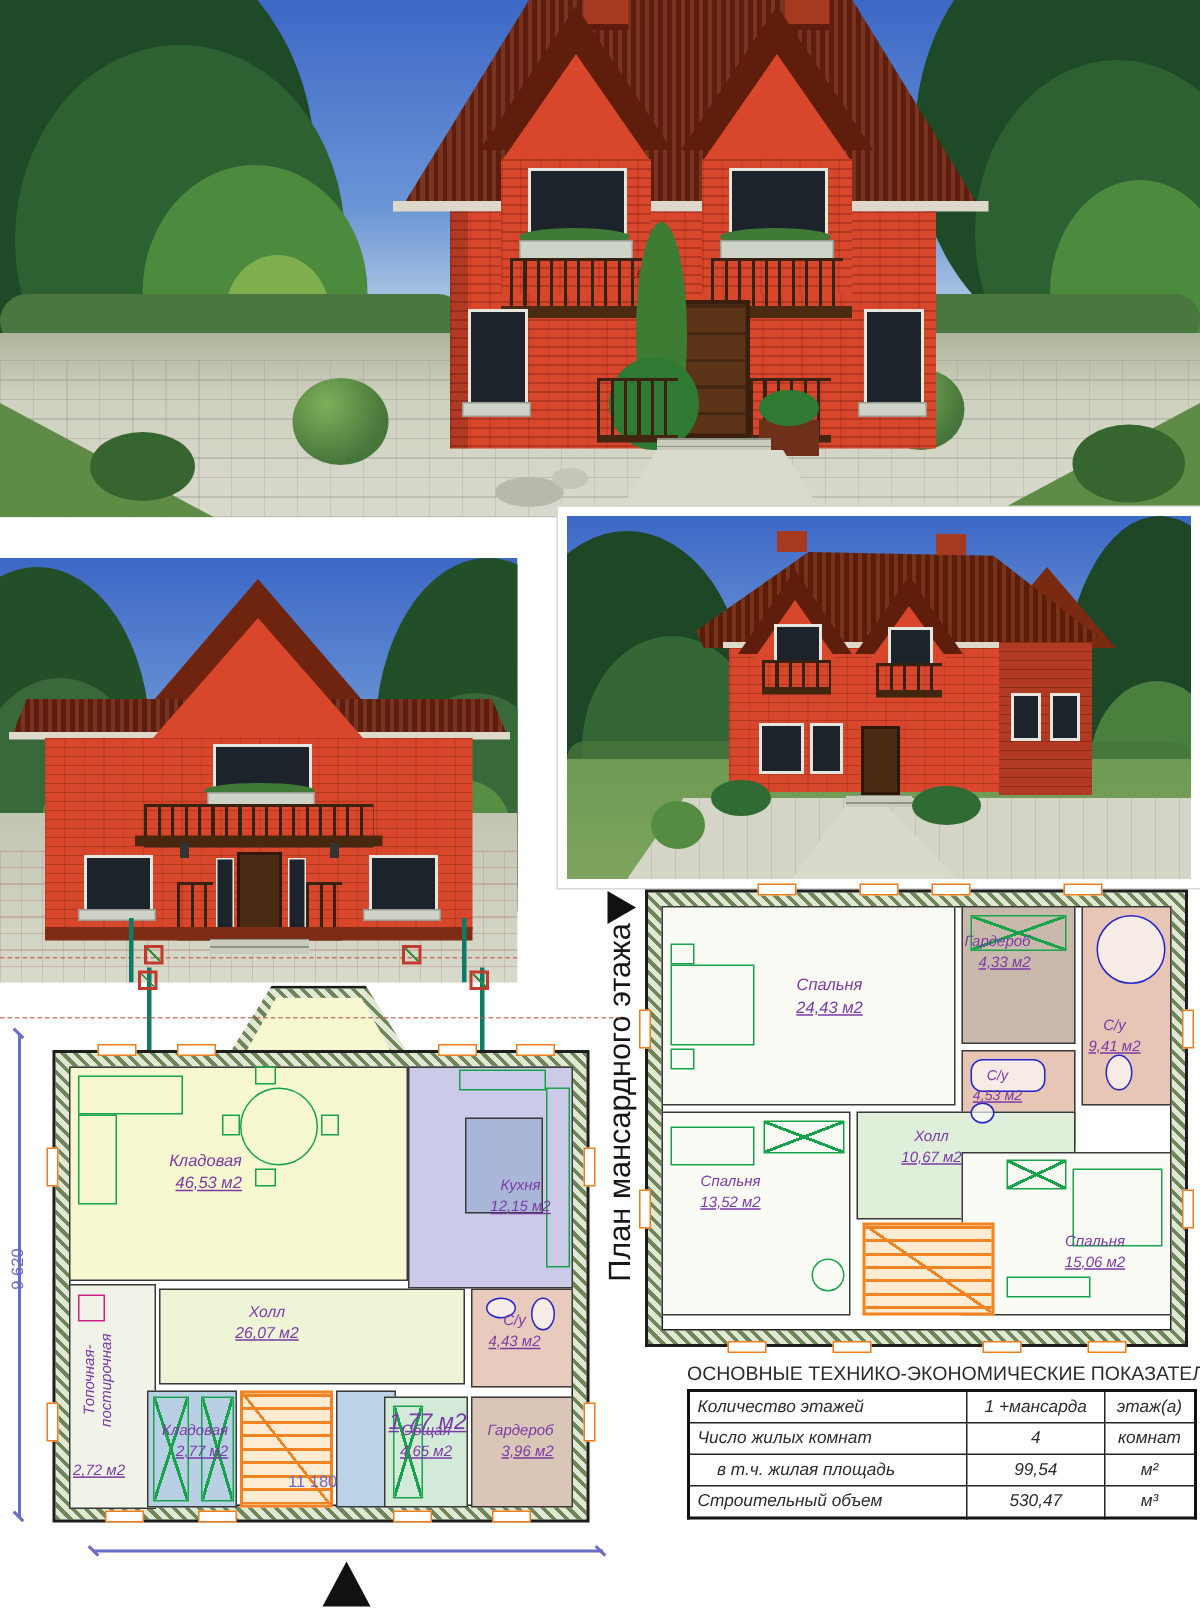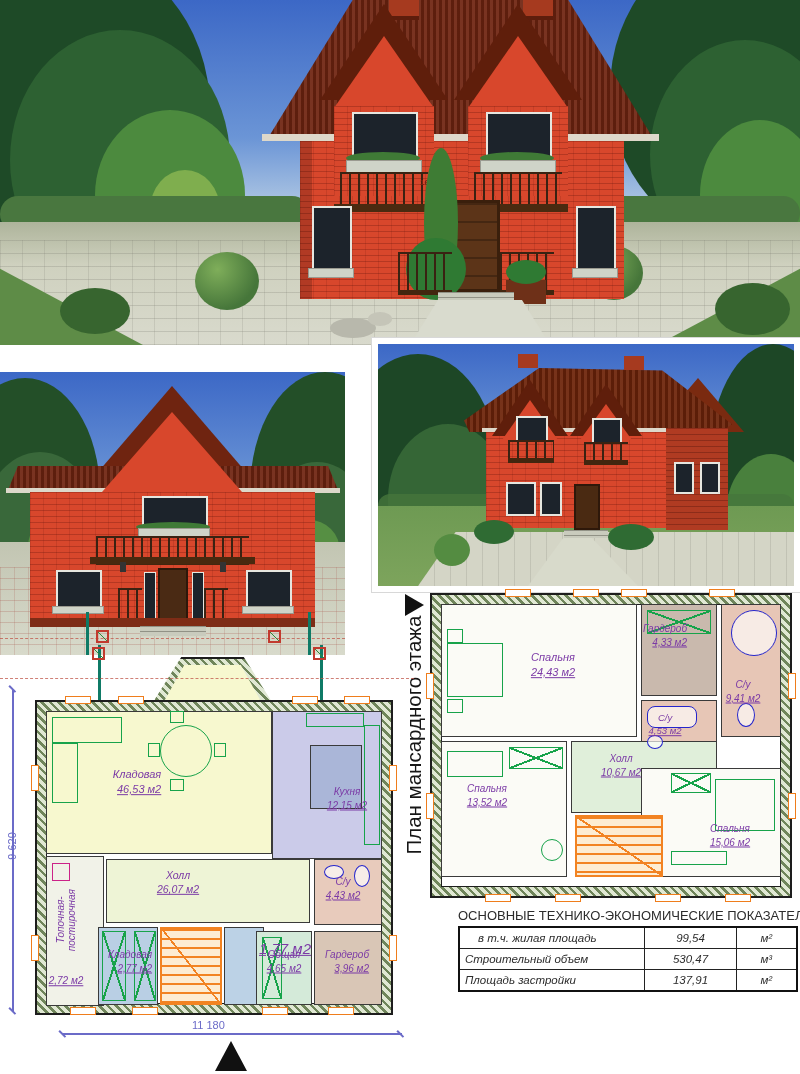--- a/index.html
+++ b/index.html
@@ -405,43 +405,48 @@
       </div>
     </div>
 
   <div id="label-attic">План мансардного этажа</div>
   <div id="tri-attic"></div>
   <div id="tri-first"></div>
 
   <div class="dimline" style="left:62px;top:1033px;width:340px;height:1.5px;"></div>
   <div class="tick" style="left:58px;top:1033px;"></div>
   <div class="tick" style="left:396px;top:1033px;"></div>
-  <div class="dimlabel" style="left:192px;top:1019px;">11 180</div>
+  <div class="dimlabel" style="left:192px;top:982px;">11 180</div>
   <div class="dimline" style="left:12px;top:690px;width:1.5px;height:322px;"></div>
   <div class="tick" style="left:8px;top:688px;"></div>
   <div class="tick" style="left:8px;top:1010px;"></div>
   <div class="dimlabel" style="left:-12px;top:840px;width:48px;text-align:center;transform:rotate(-90deg);">9 620</div>
   <div class="axis" style="left:0;top:678px;width:414px;"></div>
 
   <div id="spec">
     <div class="t-title">ОСНОВНЫЕ ТЕХНИКО-ЭКОНОМИЧЕСКИЕ ПОКАЗАТЕЛИ</div>
     <table id="spec-table">
         <tbody>
+          <tr>
+            <td class="c1">Количество этажей</td>
+            <td class="c2">1 +мансарда</td>
+            <td class="c3">этаж(а)</td>
+          </tr>
+          <tr>
+            <td class="c1">Число жилых комнат</td>
+            <td class="c2">4</td>
+            <td class="c3">комнат</td>
+          </tr>
           <tr>
             <td class="c1 indent">в т.ч. жилая площадь</td>
             <td class="c2">99,54</td>
             <td class="c3">м²</td>
           </tr>
           <tr>
             <td class="c1">Строительный объем</td>
             <td class="c2">530,47</td>
             <td class="c3">м³</td>
           </tr>
-          <tr>
-            <td class="c1">Площадь застройки</td>
-            <td class="c2">137,91</td>
-            <td class="c3">м²</td>
-          </tr>
         </tbody>
       </table>
   </div>
 
 </div>
 
 </body></html>

